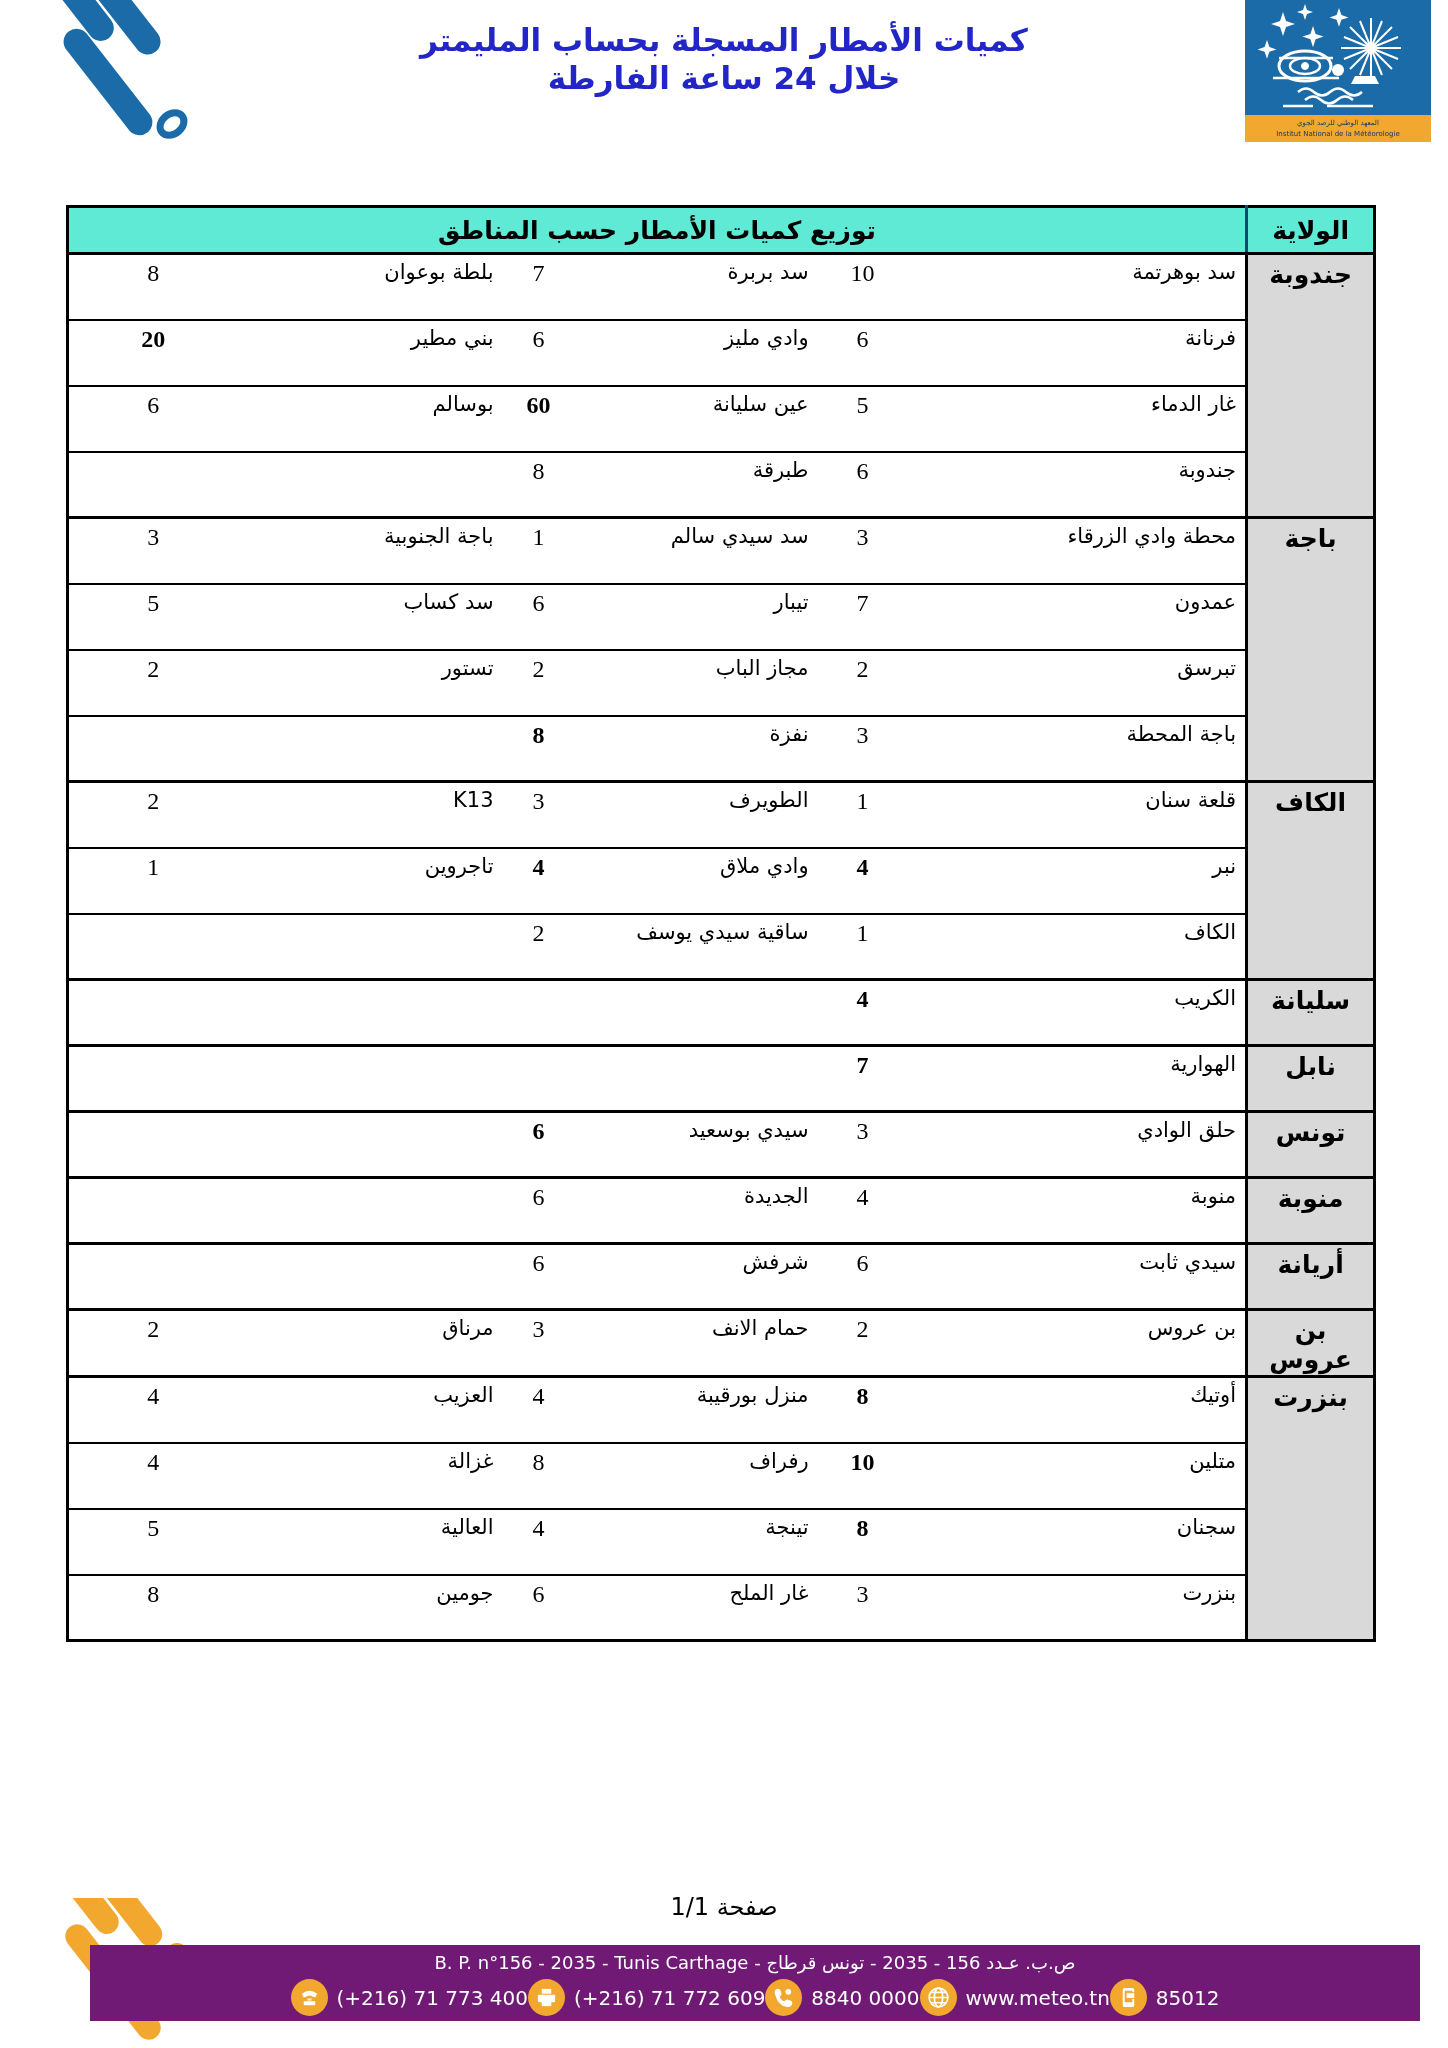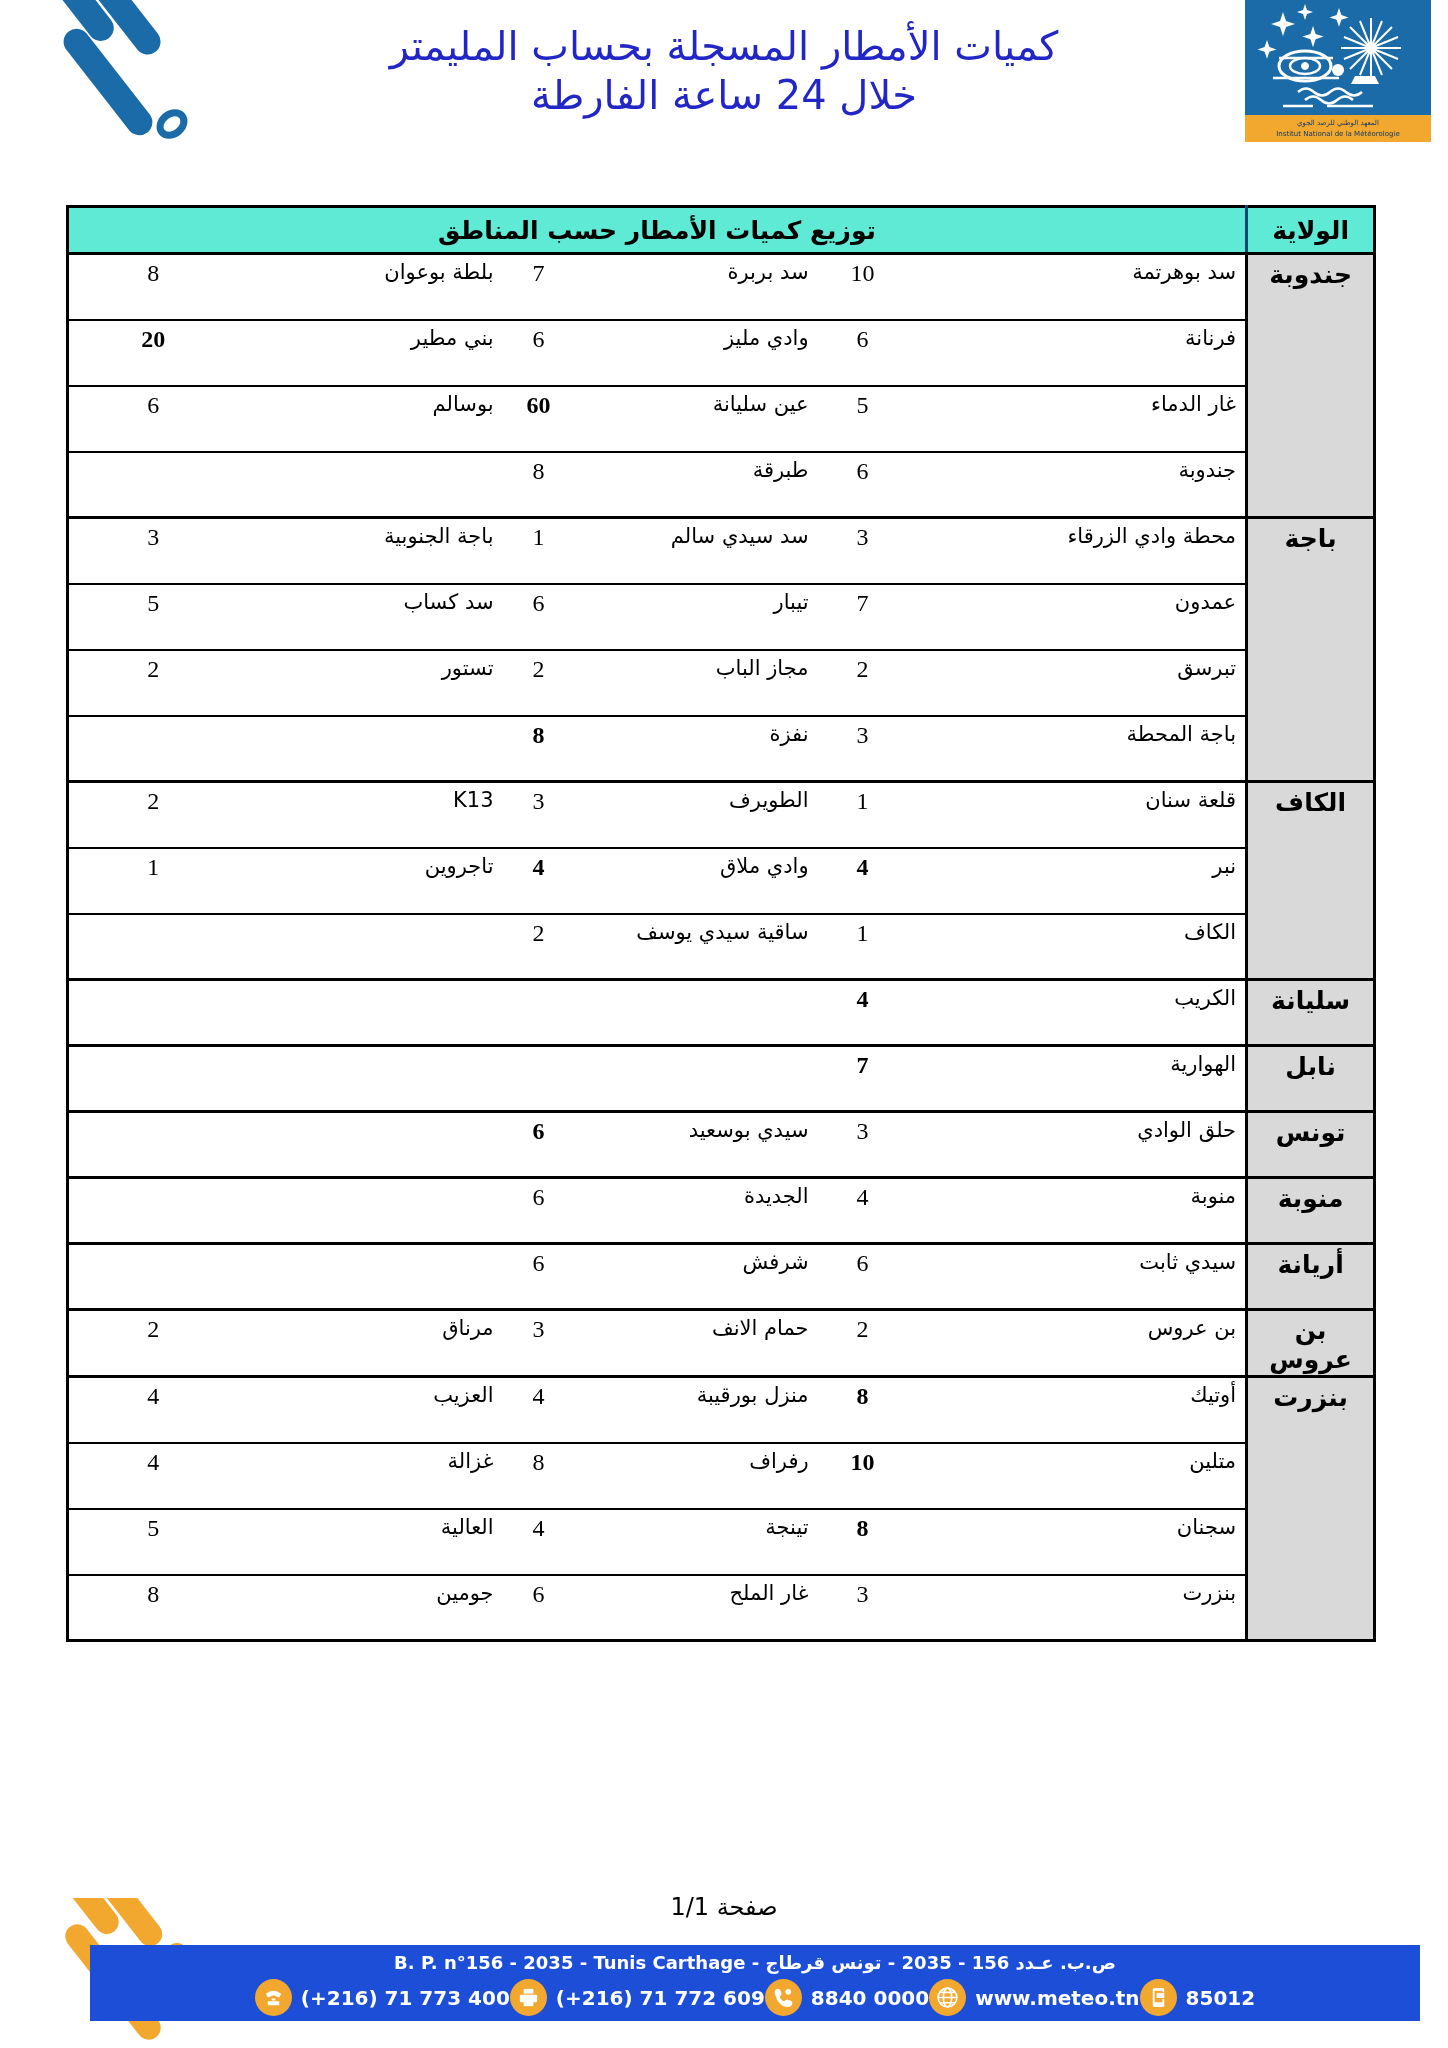--- a/index.html
+++ b/index.html
@@ -2,21 +2,21 @@
 <html lang="ar"><head>
 <meta charset="utf-8">
 <style>
   html,body{margin:0;padding:0;background:#fff;}
   .page{position:relative;width:1448px;height:2048px;background:#fff;overflow:hidden;
         font-family:"DejaVu Sans",sans-serif;}
 
   
   .brand-mark{position:absolute;left:55px;top:0px;}
   .title-block{position:absolute;left:0;right:0;top:22px;text-align:center;}
-  .doc-title{color:#2326c6;font-weight:normal;font-size:40px;line-height:1.22;}
+  .doc-title{color:#2326c6;font-weight:bold;font-size:31px;line-height:1.22;}
   .doc-date{color:#2326c6;font-weight:bold;font-size:31px;margin-top:22px;}
   .inm-logo{position:absolute;left:1243px;top:0px;width:190px;height:142px;}
   .inm-band-text{font-size:7px;fill:#133a66;}
 
   
   table.rain{position:absolute;left:66px;top:205px;width:1307px;direction:rtl;
              border-collapse:collapse;table-layout:fixed;
              border:3px solid #000;}
   table.rain th{background:#5eead4;font-weight:bold;font-size:25px;height:42px;
                 border-bottom:3px solid #000;text-align:center;vertical-align:middle;}
@@ -299,21 +299,21 @@
 
   <svg class="footer-stripes" width="190" height="150" viewBox="0 0 190 150">
     <g fill="#f2a72e">
       <rect x="28" y="-22" width="24" height="62" rx="12" transform="rotate(-38 40 9)"></rect>
       <rect x="66" y="-26" width="24" height="80" rx="12" transform="rotate(-38 78 14)"></rect>
       <rect x="46" y="14" width="24" height="140" rx="12" transform="rotate(-38 58 84)"></rect>
       <circle cx="122" cy="56" r="11"></circle>
     </g>
   </svg>
 
-  <div class="footer-bar" style="background: #1d4ed8; font-weight: bold;">
+  <div class="footer-bar" style="background: #701a75;">
     <div class="footer-address">
       <span>B. P. n°156 - 2035 - Tunis Carthage - </span><span>ص.ب. عـدد 156 - 2035 - تونس قرطاج</span>
     </div>
     <div class="footer-contacts" id="footer-contacts">
         <span class="contact">
           <span class="badge">
             <svg width="23" height="23" viewBox="0 0 24 24">
               <path fill="#fff" d="M4,8 q8,-6 16,0 l-2,4 -3,-1 q-3,-2 -6,0 l-3,1 z M10,13 h4 v2 h-4 z M6,16 h12 v4 h-12 z"></path>
             </svg>
           </span>

